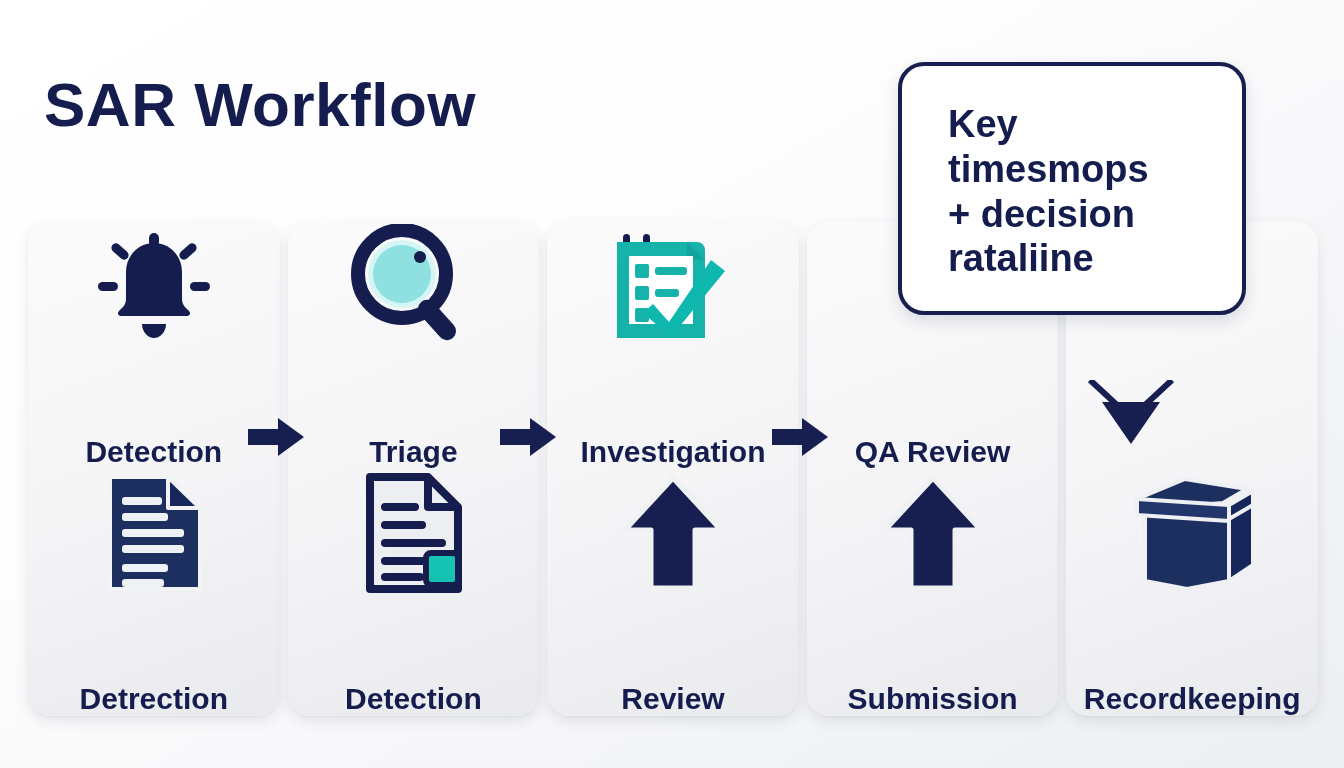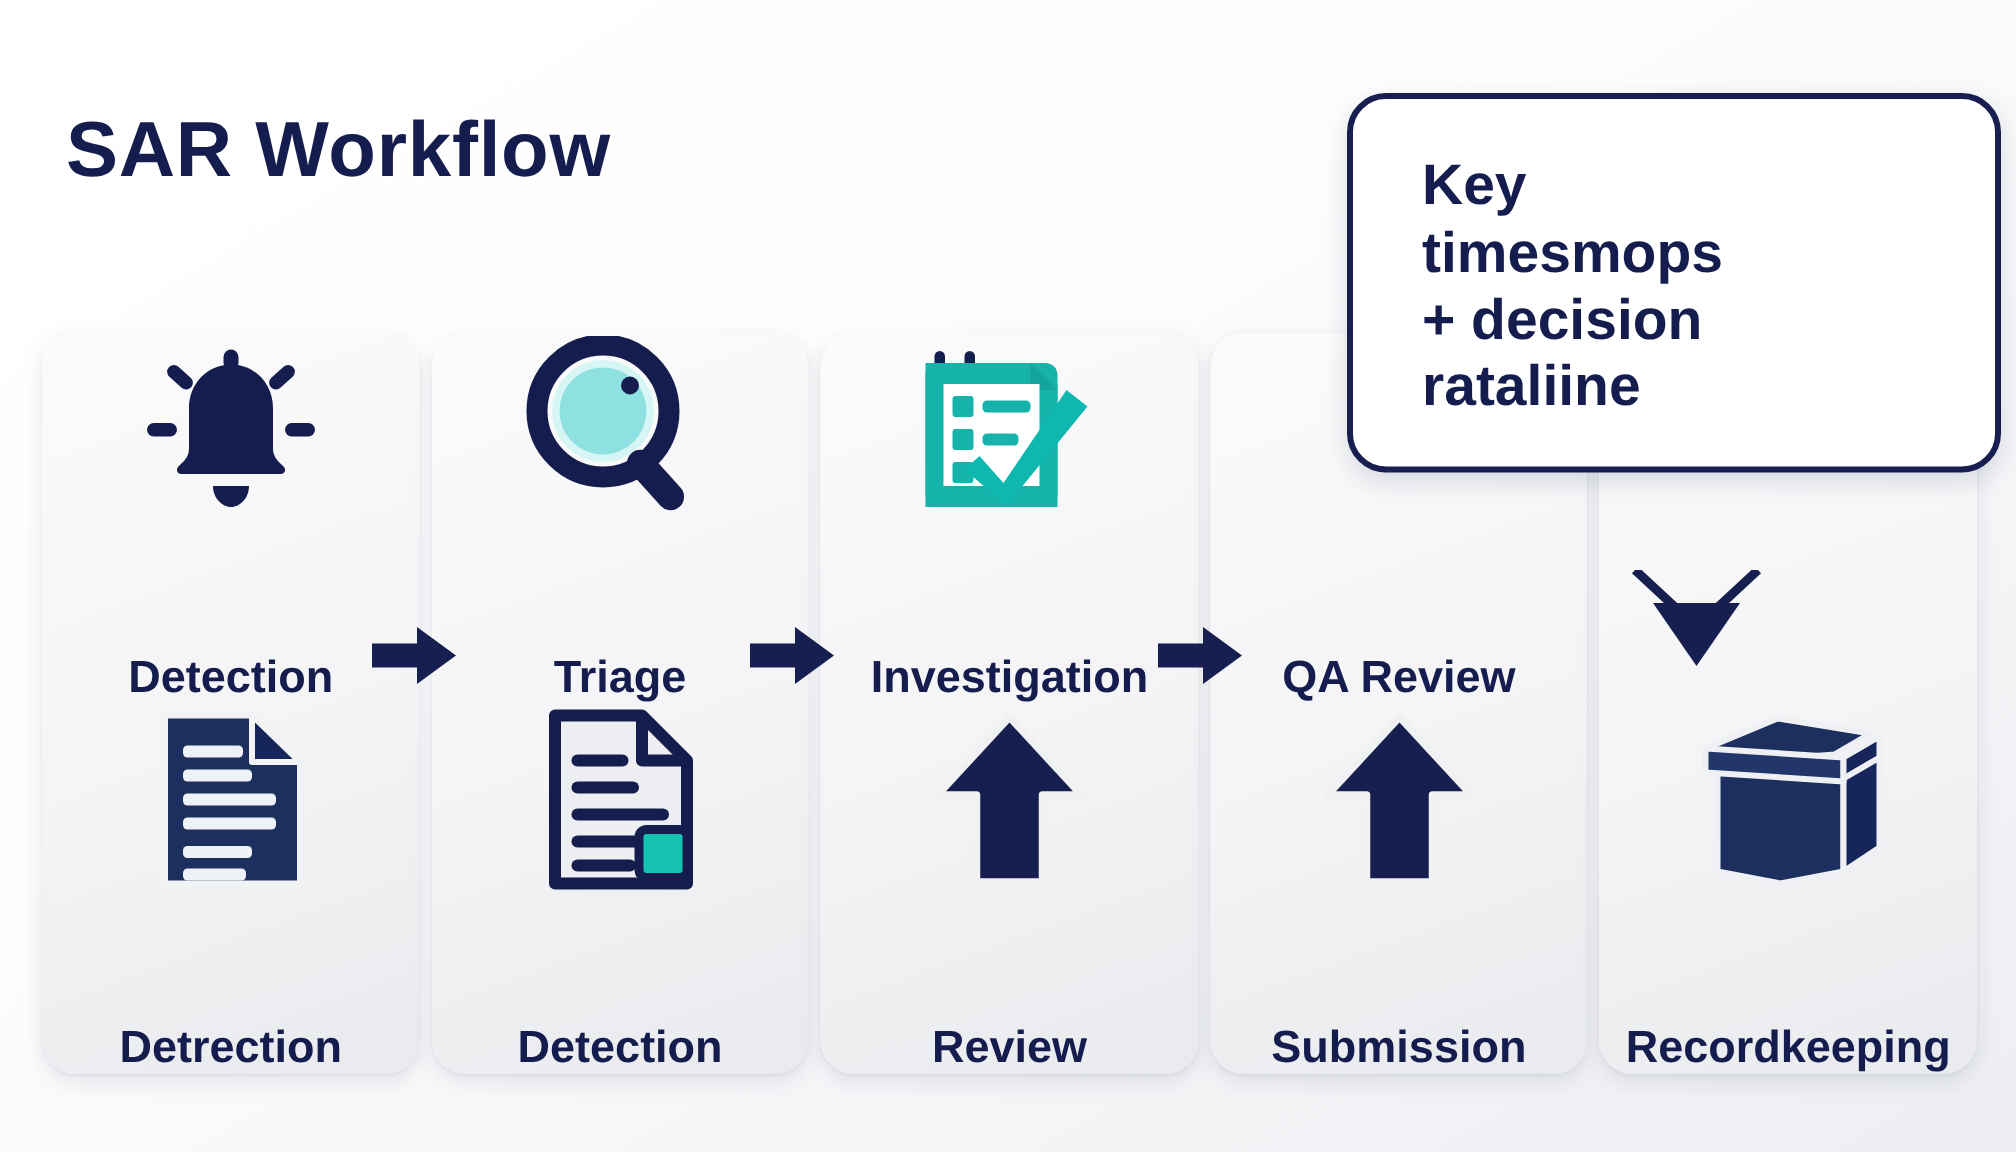--- a/index.html
+++ b/index.html
@@ -14,34 +14,34 @@
     font-family: "Liberation Sans", sans-serif;
     background: linear-gradient(150deg, #ffffff 0%, #fdfdfe 38%, #f4f5f7 72%, #eceef1 100%);
     position: relative;
   }
 
   
   #page-title {
     position: absolute;
     left: 44px;
     top: 74px;
-    font-size: 52px;
+    font-size: 62px;
     font-weight: 700;
     letter-spacing: 0.5px;
     color: #141d4e;
     line-height: 1;
     text-shadow: 0 1px 1px rgba(255,255,255,0.9);
   }
 
   
   #callout-wrap {
     position: absolute;
     left: 898px;
     top: 62px;
-    width: 436px;
+    width: 348px;
   }
   #callout-box {
     background: #ffffff;
     border: 4px solid #161f4f;
     border-radius: 26px;
     padding: 36px 34px 30px 46px;
     box-shadow: 0 6px 16px rgba(30,40,80,0.14);
     position: relative;
     z-index: 2;
   }

